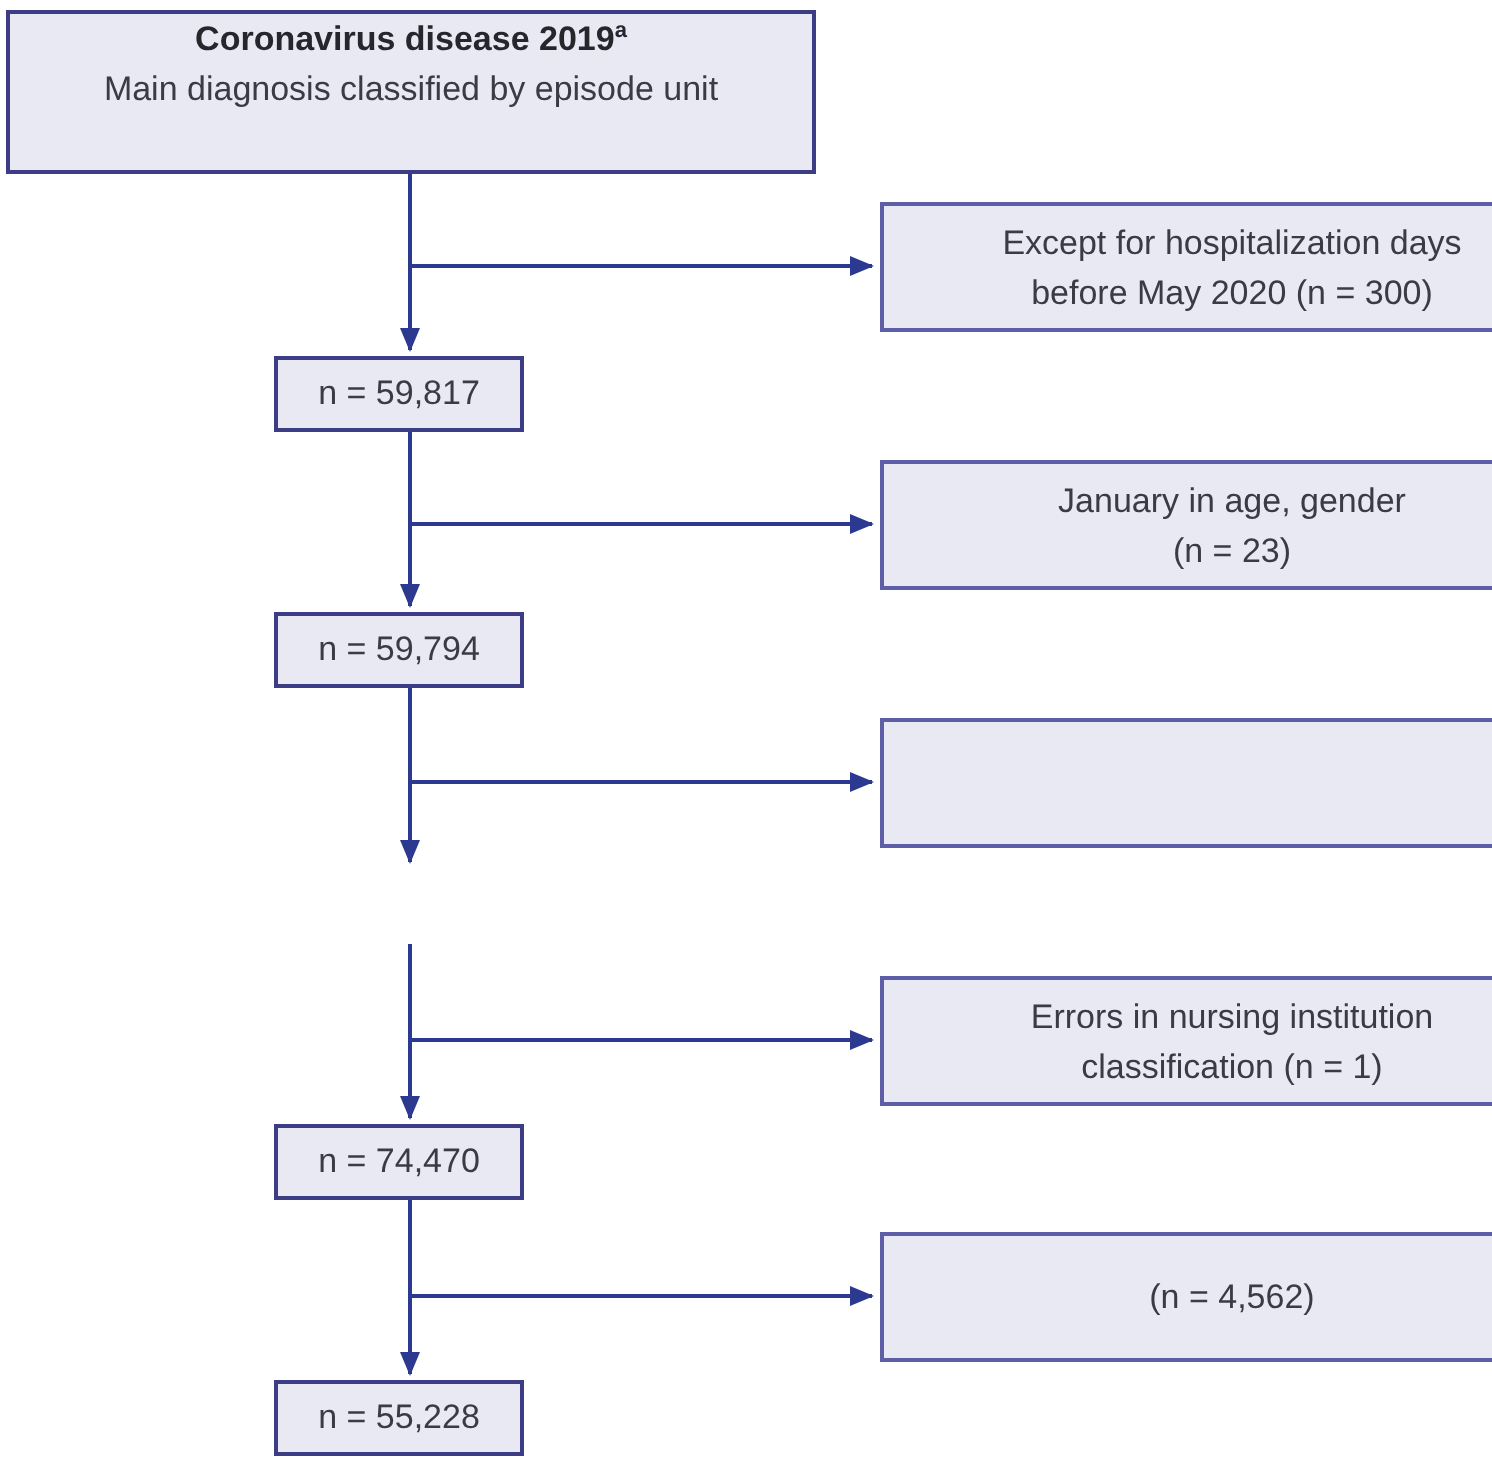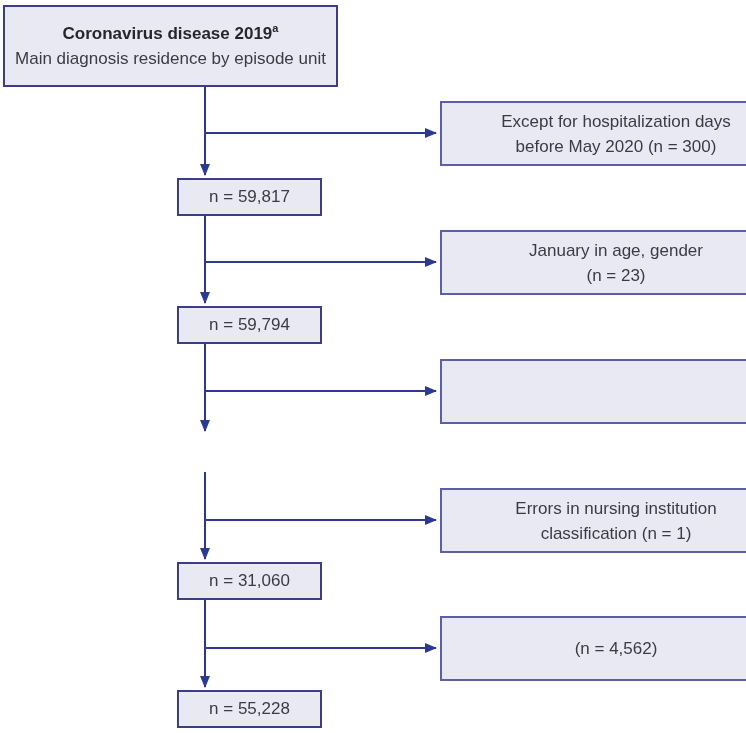--- a/index.html
+++ b/index.html
@@ -33,47 +33,46 @@
   .box {
     position: absolute;
     box-sizing: border-box;
     background: var(--box-fill, #e9e9f4);
     color: var(--body-text, #3b3b45);
     text-align: center;
   }
   .top-box {
     left: 3px;
     top: 5px;
-    width: 335px;
+    width: 405px;
     height: 82px;
     border: 2px solid var(--border-main, #3d3d85);
     display: flex;
     flex-direction: column;
-    justify-content: center;
+    justify-content: flex-start;
     font-size: 17px;
     line-height: 25px;
   }
   .top-title {
     font-weight: 700;
     color: var(--title-text, #26262c);
   }
   .top-title sup {
     font-size: 11px;
     line-height: 0;
   }
   .mid-box {
     left: 137px;
-    width: 145px;
+    width: 125px;
     height: 38px;
     border: 2px solid var(--border-main, #3d3d85);
     display: flex;
     align-items: center;
     justify-content: center;
     font-size: 17px;
-    margin-left: 40px;
   }
   .side-box {
     left: 440px;
     width: 352px;
     height: 65px;
     border: 2px solid var(--border-side, #5d5da8);
     display: flex;
     flex-direction: column;
     justify-content: center;
     font-size: 17px;
@@ -103,21 +102,21 @@
 
     <line class="connector" x1="205" y1="472" x2="205" y2="559" marker-end="url(#arrow)"></line>
     <line class="connector" x1="204" y1="520" x2="436" y2="520" marker-end="url(#arrow)"></line>
 
     <line class="connector" x1="205" y1="600" x2="205" y2="687" marker-end="url(#arrow)"></line>
     <line class="connector" x1="204" y1="648" x2="436" y2="648" marker-end="url(#arrow)"></line>
   </svg>
 
   <div class="box top-box">
     <div class="top-title"><span>Coronavirus disease 2019</span><sup>a</sup></div>
-    <div>Main diagnosis residence by episode unit</div>
+    <div>Main diagnosis classified by episode unit</div>
   </div>
 
   <div class="box side-box" style="top:101px">
     <div>Except for hospitalization days</div>
     <div>before May 2020 (n = 300)</div>
   </div>
   <div class="box mid-box" style="top:178px">
     <span>n = 59,817</span>
   </div>
 
@@ -130,21 +129,21 @@
   </div>
 
   <div class="box side-box" style="top:359px">
   </div>
 
   <div class="box side-box" style="top:488px">
     <div>Errors in nursing institution</div>
     <div>classification (n = 1)</div>
   </div>
   <div class="box mid-box" style="top:562px">
-    <span>n = 31,060</span>
+    <span>n = 74,470</span>
   </div>
 
   <div class="box side-box" style="top:616px">
     <div>(n = 4,562)</div>
   </div>
   <div class="box mid-box" style="top:690px">
     <span>n = 55,228</span>
   </div>
 
 </div>

